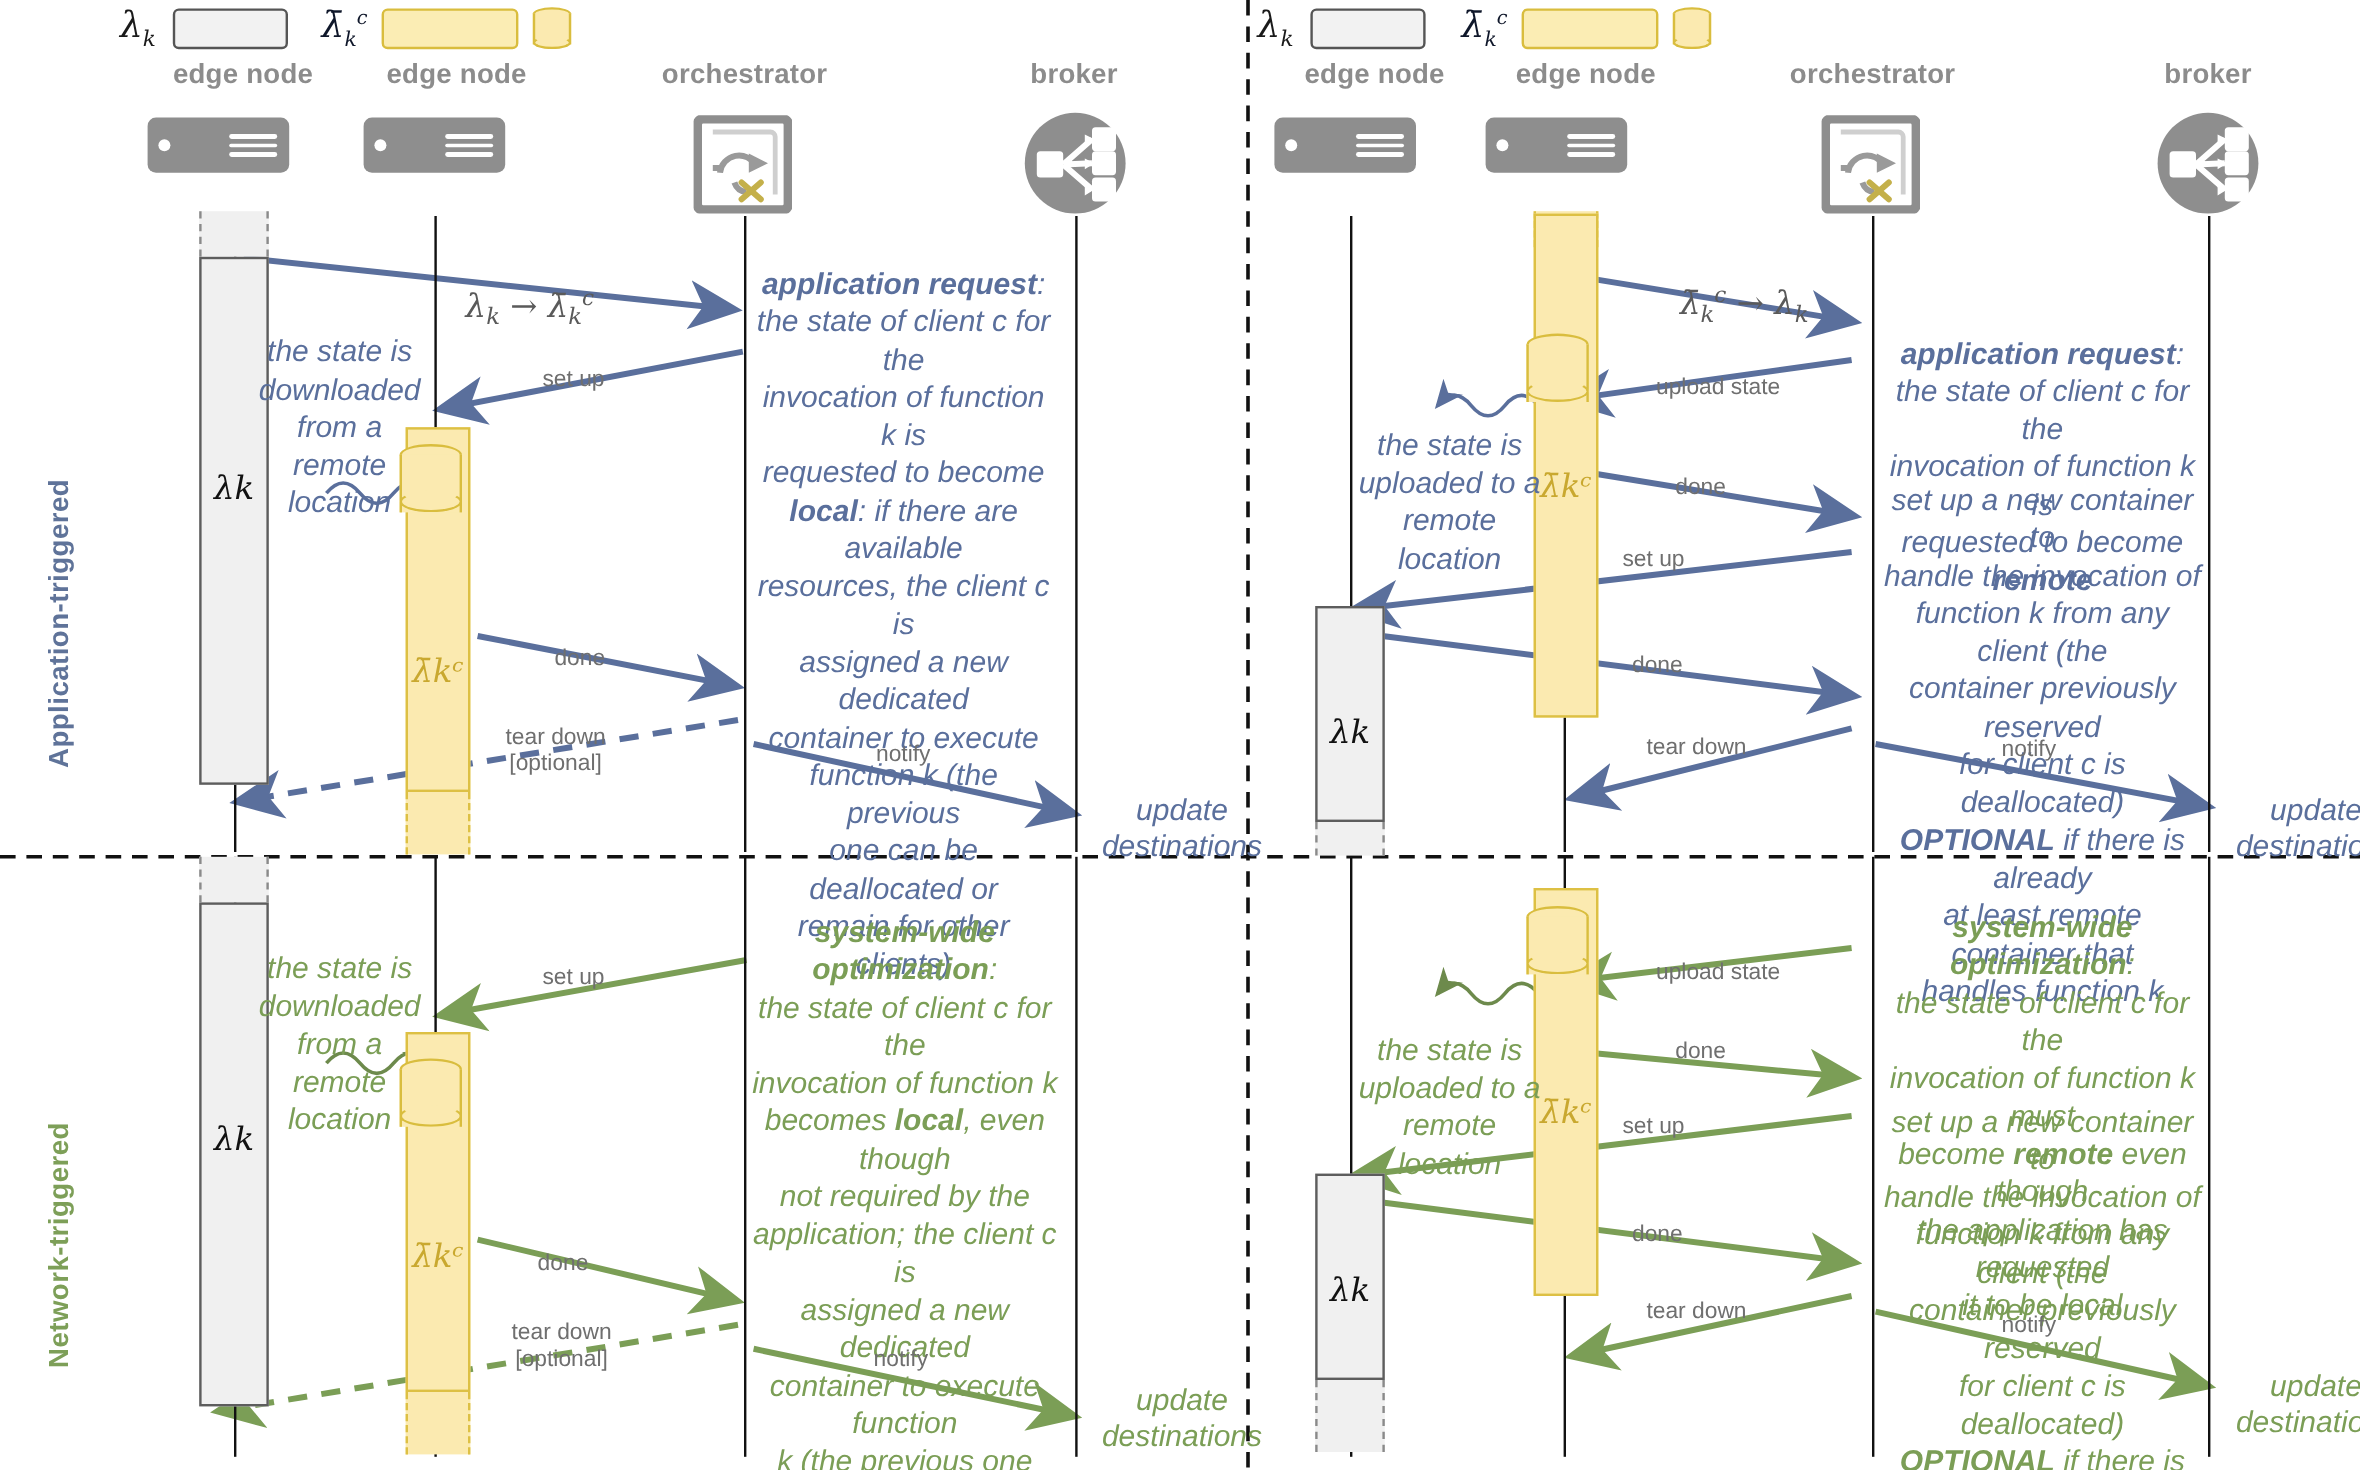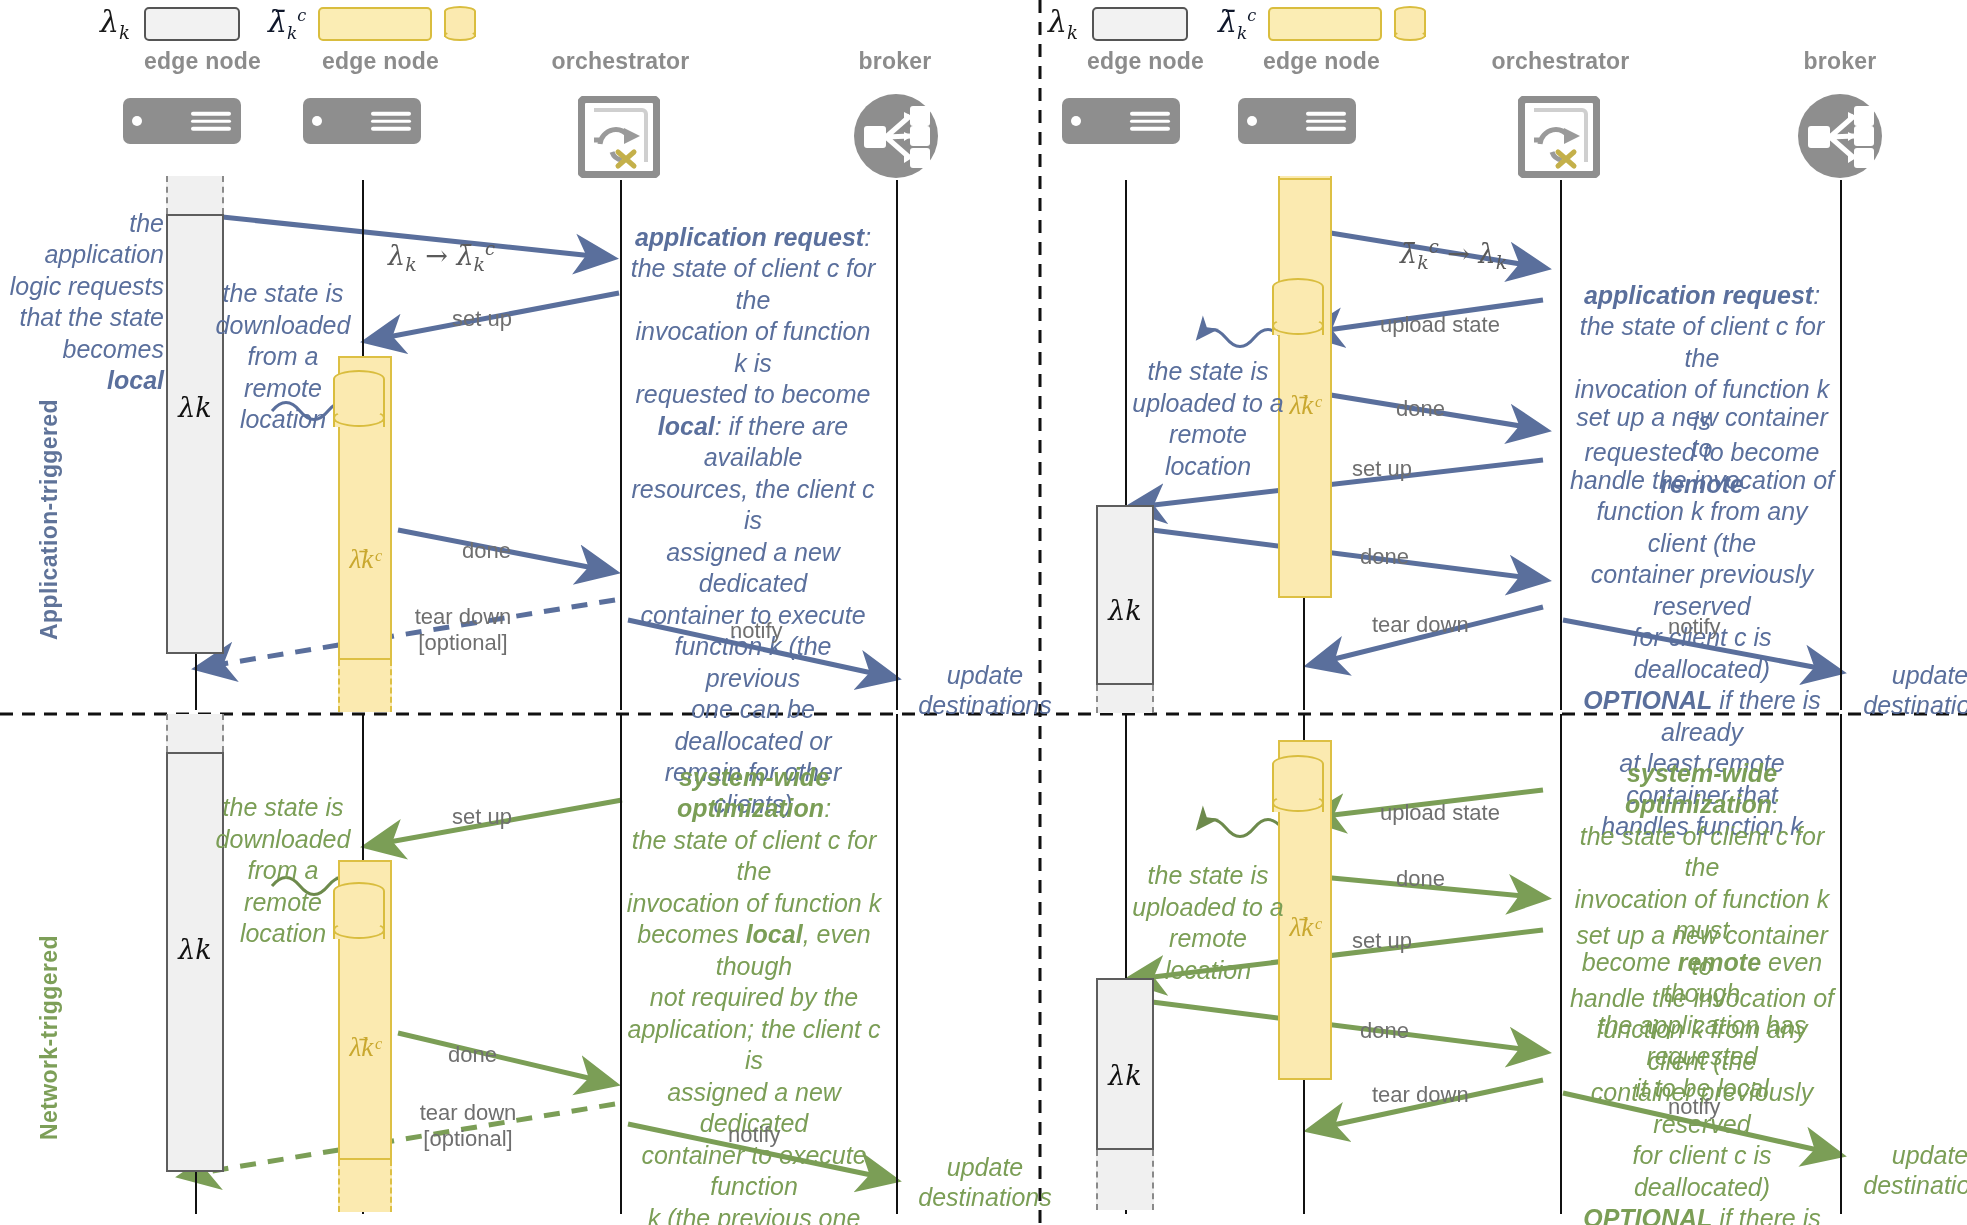--- a/index.html
+++ b/index.html
@@ -42,42 +42,42 @@
     position:absolute;box-sizing:border-box;
   }
   .act.grey{background:#f0f0f0;border:2px solid #5d5d5d;}
   .act.yellow{background:#fbeab0;border:2px solid #ddc044;}
   .act.dashed-grey{background:#f0f0f0;border:2px dashed #8a8a8a;border-top:none;border-bottom:none;}
   .act.dashed-yellow{background:#fbeab0;border:2px dashed #ddc044;border-top:none;border-bottom:none;}
   .act .lbl{
     position:absolute;left:50%;transform:translateX(-50%);
     font-family:"DejaVu Serif", serif;font-style:italic;font-size:27px;color:#111;white-space:nowrap;
   }
-  .act.yellow .lbl, .act.dashed-yellow .lbl{color:#c9a82f;font-family:Liberation Serif, serif;}
+  .act.yellow .lbl, .act.dashed-yellow .lbl{color:#c9a82f;}
 
   
   .db{position:absolute;width:52px;height:66px;}
   .db .top{position:absolute;left:0;top:0;width:52px;height:18px;box-sizing:border-box;
     border:2px solid #d9bd3e;border-radius:50%/50%;background:#fbeab0;}
   .db .body{position:absolute;left:0;top:9px;width:52px;height:48px;box-sizing:border-box;
     border-left:2px solid #d9bd3e;border-right:2px solid #d9bd3e;background:#fbeab0;}
   .db .bot{position:absolute;left:0;top:39px;width:52px;height:18px;box-sizing:border-box;
     border:2px solid #d9bd3e;border-radius:50%/50%;background:#fbeab0;
     border-top-color:transparent;}
 
   
   .note{
     position:absolute;font-style:italic;line-height:1.26;white-space:pre-line;
   }
   .note.blue{color:#5a6f9c;}
   .note.green{color:#7b9e56;}
   .note b{font-weight:bold;font-style:italic;}
 
   .msg{
-    position:absolute;font-size:22px;color:#6f6f6f;white-space:nowrap;
+    position:absolute;font-size:19px;color:#6f6f6f;white-space:nowrap;
     background:transparent;
   }
   .msg.math{font-family:"DejaVu Serif", serif;font-style:italic;color:#5a5a5a;font-size:27px;}
 
   .sidelabel{
     position:absolute;font-weight:bold;font-size:23px;letter-spacing:.4px;
     transform-origin:0 0;white-space:nowrap;
   }
   .sidelabel.blue{color:#5f7399;}
   .sidelabel.green{color:#7d9f58;}
@@ -350,26 +350,20 @@
       <span class="bot"></span>
   </div>
   <div class="act grey" style="left:1096px;top:978px;width:58px;height:172px;">
     <span class="lbl" style="top:80px;">λk</span>
   </div>
   <div class="act dashed-grey" style="left:1096px;top:1150px;width:58px;height:60px;"></div>
 
   <div class="sidelabel blue" style="left:36px;top:640px;transform:rotate(-90deg);">Application-triggered</div>
   <div class="sidelabel green" style="left:36px;top:1140px;transform:rotate(-90deg);">Network-triggered</div>
 
-  <div class="note blue" style="left:4px;top:176px;width:160px;font-size:25px;text-align:right;">
-    <span>the application
-logic requests
-that the state
-becomes </span><b>local</b>
-  </div>
   <div class="note blue" style="left:208px;top:278px;width:150px;font-size:25px;text-align:center;">the state is
 downloaded
 from a remote
 location</div>
 
   <div class="note blue" style="left:628px;top:190px;width:250px;font-size:25px;text-align:center;">
     <b>application request</b><span>:
 the state of client c for the
 invocation of function k is
 requested to become

